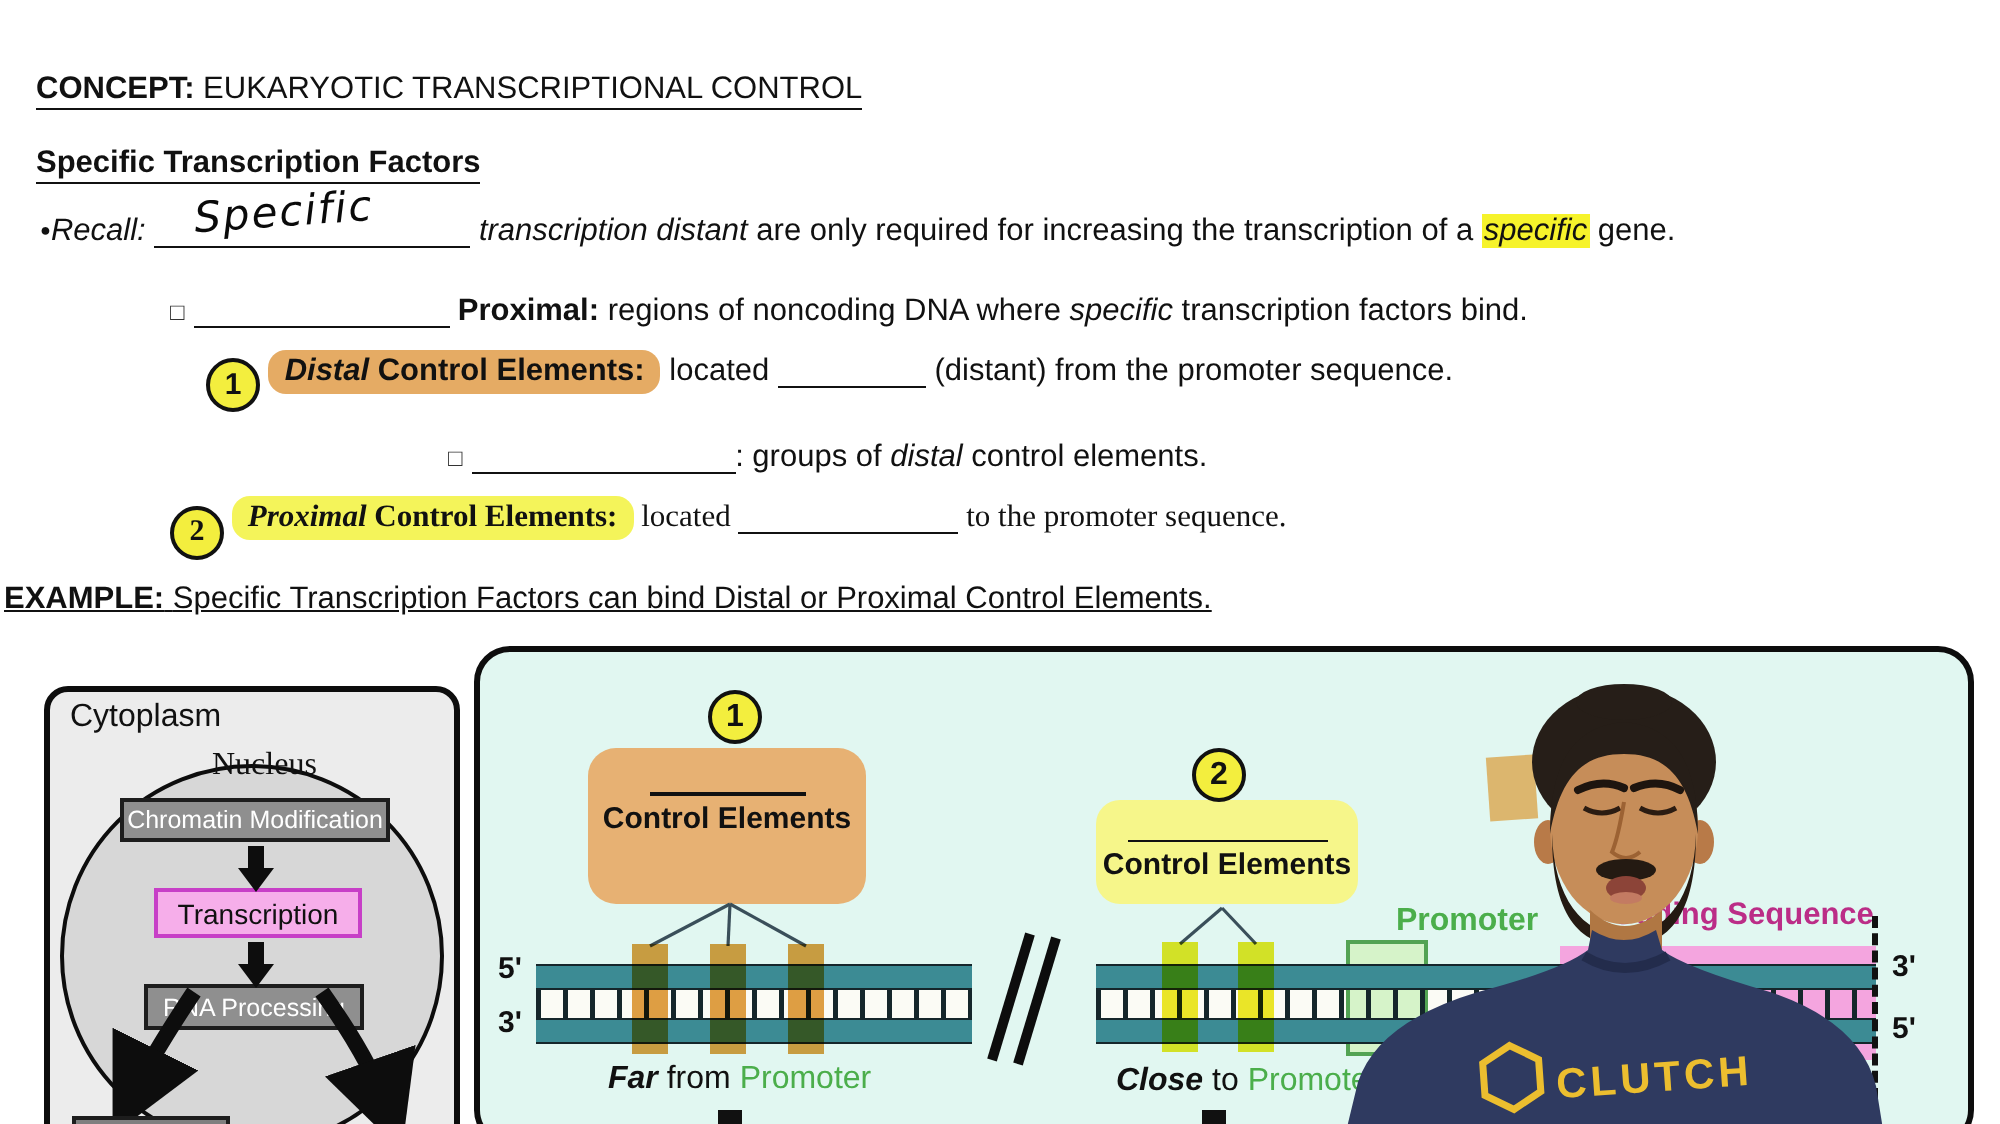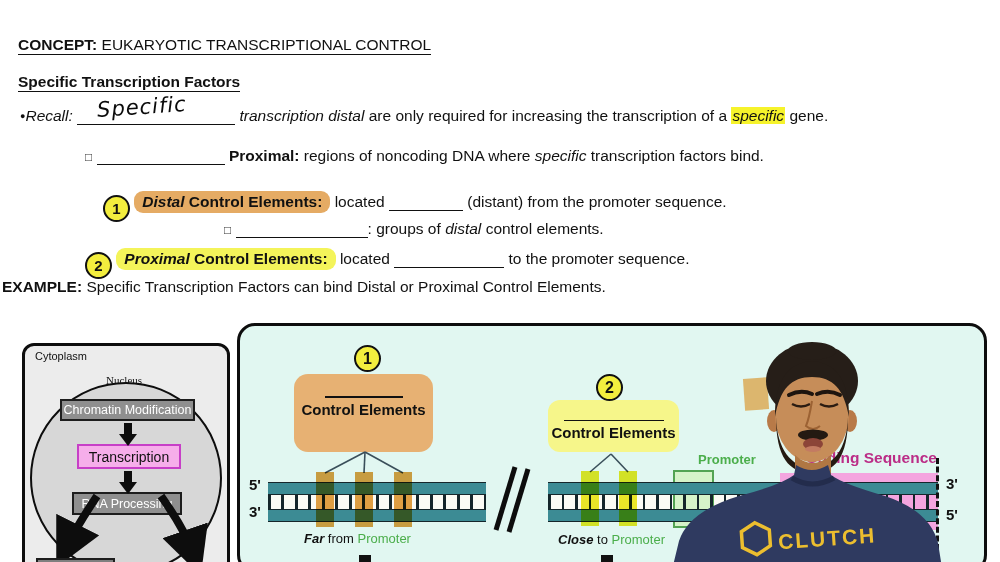--- a/index.html
+++ b/index.html
@@ -26,21 +26,21 @@
     font-family:"DejaVu Sans",sans-serif;font-style:italic;font-size:21px;
     transform:rotate(-4deg);letter-spacing:1px;color:#0a0a0a;
   }
   .rel{position:relative}
 
   
   #flow-panel{
     position:absolute;left:22px;top:343px;width:208px;height:235px;box-sizing:border-box;
     background:#ececec;border:3px solid #0d0d0d;border-radius:12px;
   }
-  #flow-panel .lbl{position:absolute;font-size:11px;color:#111;text-align:center;}
+  #flow-panel .lbl{position:absolute;font-size:16px;color:#111;text-align:center;}
   #nucleus-circle{
     position:absolute;left:5px;top:36px;width:192px;height:192px;border-radius:50%;
     background:#d7d7d7;border:2.5px solid #0d0d0d;box-sizing:border-box;
   }
   .step-box{
     position:absolute;box-sizing:border-box;text-align:center;
     background:#8f8f8f;border:2px solid #1d1d1d;color:#fff;
     font-size:12.5px;display:flex;align-items:center;justify-content:center;
   }
   #step-transcription{background:#f6aeea;border:2.5px solid #c73fc7;color:#111;font-size:14px;}
@@ -71,21 +71,21 @@
   .dna-white{background:#fbfbf5;z-index:1;}
   .strand{background:#3c8b94;border-top:1.8px solid #15262b;border-bottom:1.8px solid #15262b;box-sizing:border-box;height:13px;z-index:4;}
   .rungs{
     height:14px;z-index:4;
     background:repeating-linear-gradient(90deg,#15262b 0 2.6px,transparent 2.6px 13.5px);
   }
   .ctrl-bar{position:absolute;width:18px;height:55px;mix-blend-mode:multiply;z-index:5;}
   .bar-orange{background:#e2a145;}
   .bar-yellow{background:#eee929;}
   .prime-label{font-weight:bold;font-size:15px;z-index:6;}
-  .caption{font-size:13px;z-index:6;}
+  .caption{font-size:16px;z-index:6;}
   .green-txt{color:#4bae4b;}
   .magenta-txt{color:#bb2d87;}
   #promoter-region{left:433px;top:144px;width:41px;height:58px;background:#d6f3c9;border:2px solid #53a353;box-sizing:border-box;z-index:2;}
   #coding-region{left:540px;top:147px;width:158px;height:57px;background:#f4a5df;z-index:2;}
   #dashed-end{left:696px;top:132px;height:92px;width:0;border-left:3.5px dashed #111;z-index:6;}
   .arrow-stub{position:absolute;width:12px;height:24px;background:#111;z-index:6;}
   #tan-card{left:504px;top:52px;width:24px;height:32px;background:#dcb66e;transform:rotate(-4deg);z-index:7;}
   #overlay-svg{position:absolute;left:0;top:0;z-index:3;}
   #person-svg{position:absolute;left:405px;top:13px;z-index:10;}
 </style>
@@ -97,61 +97,61 @@
   <span>EUKARYOTIC TRANSCRIPTIONAL CONTROL</span></span>
 </div>
 
 <div class="row" style="left:18px;top:73px;">
   <span class="u-wrap"><span class="b">Specific Transcription Factors</span></span>
 </div>
 
 <div class="row" style="left:20px;top:107px;">
   <span class="bullet">●</span><span class="i">Recall:</span>
   <span class="blank rel" style="width:158px;"><span class="hand">Specific</span></span>
-  <span class="i">transcription distal</span>
+  <span class="i">transcription distant</span>
   <span>are only required for increasing the transcription of a</span>
   <span class="i hl-specific">specific</span>
   <span>gene.</span>
 </div>
 
 <div class="row" style="left:85px;top:147px;">
   <span class="sqbox">□</span>
   <span class="blank" style="width:128px;"></span>
   <span class="b">Proximal:</span>
   <span>regions of noncoding DNA where</span>
   <span class="i">specific</span>
   <span>transcription factors bind.</span>
 </div>
 
-<div class="row" style="left:103px;top:177px;margin-top:16px;">
+<div class="row" style="left:103px;top:177px;">
   <span class="circle-num">1</span>
   <span class="pill-orange"><span class="bi">Distal</span>
     <span class="b">Control Elements:</span></span>
   <span>located</span>
   <span class="blank" style="width:74px;"></span>
   <span>(distant) from the promoter sequence.</span>
 </div>
 
 <div class="row" style="left:224px;top:220px;">
   <span class="sqbox">□</span>
   <span class="blank" style="width:132px;"></span><span>: groups of</span>
   <span class="i">distal</span>
   <span>control elements.</span>
 </div>
 
-<div class="row" style="left:85px;top:250px;">
+<div class="row" style="left:85px;top:250px;font-family:Liberation Serif, serif;">
   <span class="circle-num">2</span>
   <span class="pill-yellow"><span class="bi">Proximal</span>
     <span class="b">Control Elements:</span></span>
   <span>located</span>
   <span class="blank" style="width:110px;"></span>
   <span>to the promoter sequence.</span>
 </div>
 
-<div class="row" style="left:2px;top:278px;">
+<div class="row" style="left:2px;top:291px;text-decoration:underline;">
   <span class="b">EXAMPLE:</span>
   <span>Specific Transcription Factors can bind Distal or Proximal Control Elements.</span>
 </div>
 
 <div id="flow-panel">
   <span class="lbl" style="left:10px;top:4px;">Cytoplasm</span>
   <div id="nucleus-circle"></div>
   <span class="lbl" style="left:81px;top:28px;font-family:Liberation Serif, serif;">Nucleus</span>
 
   <div class="step-box" id="step-transcription" style="left:52px;top:98px;width:104px;height:25px;">Transcription</div>

